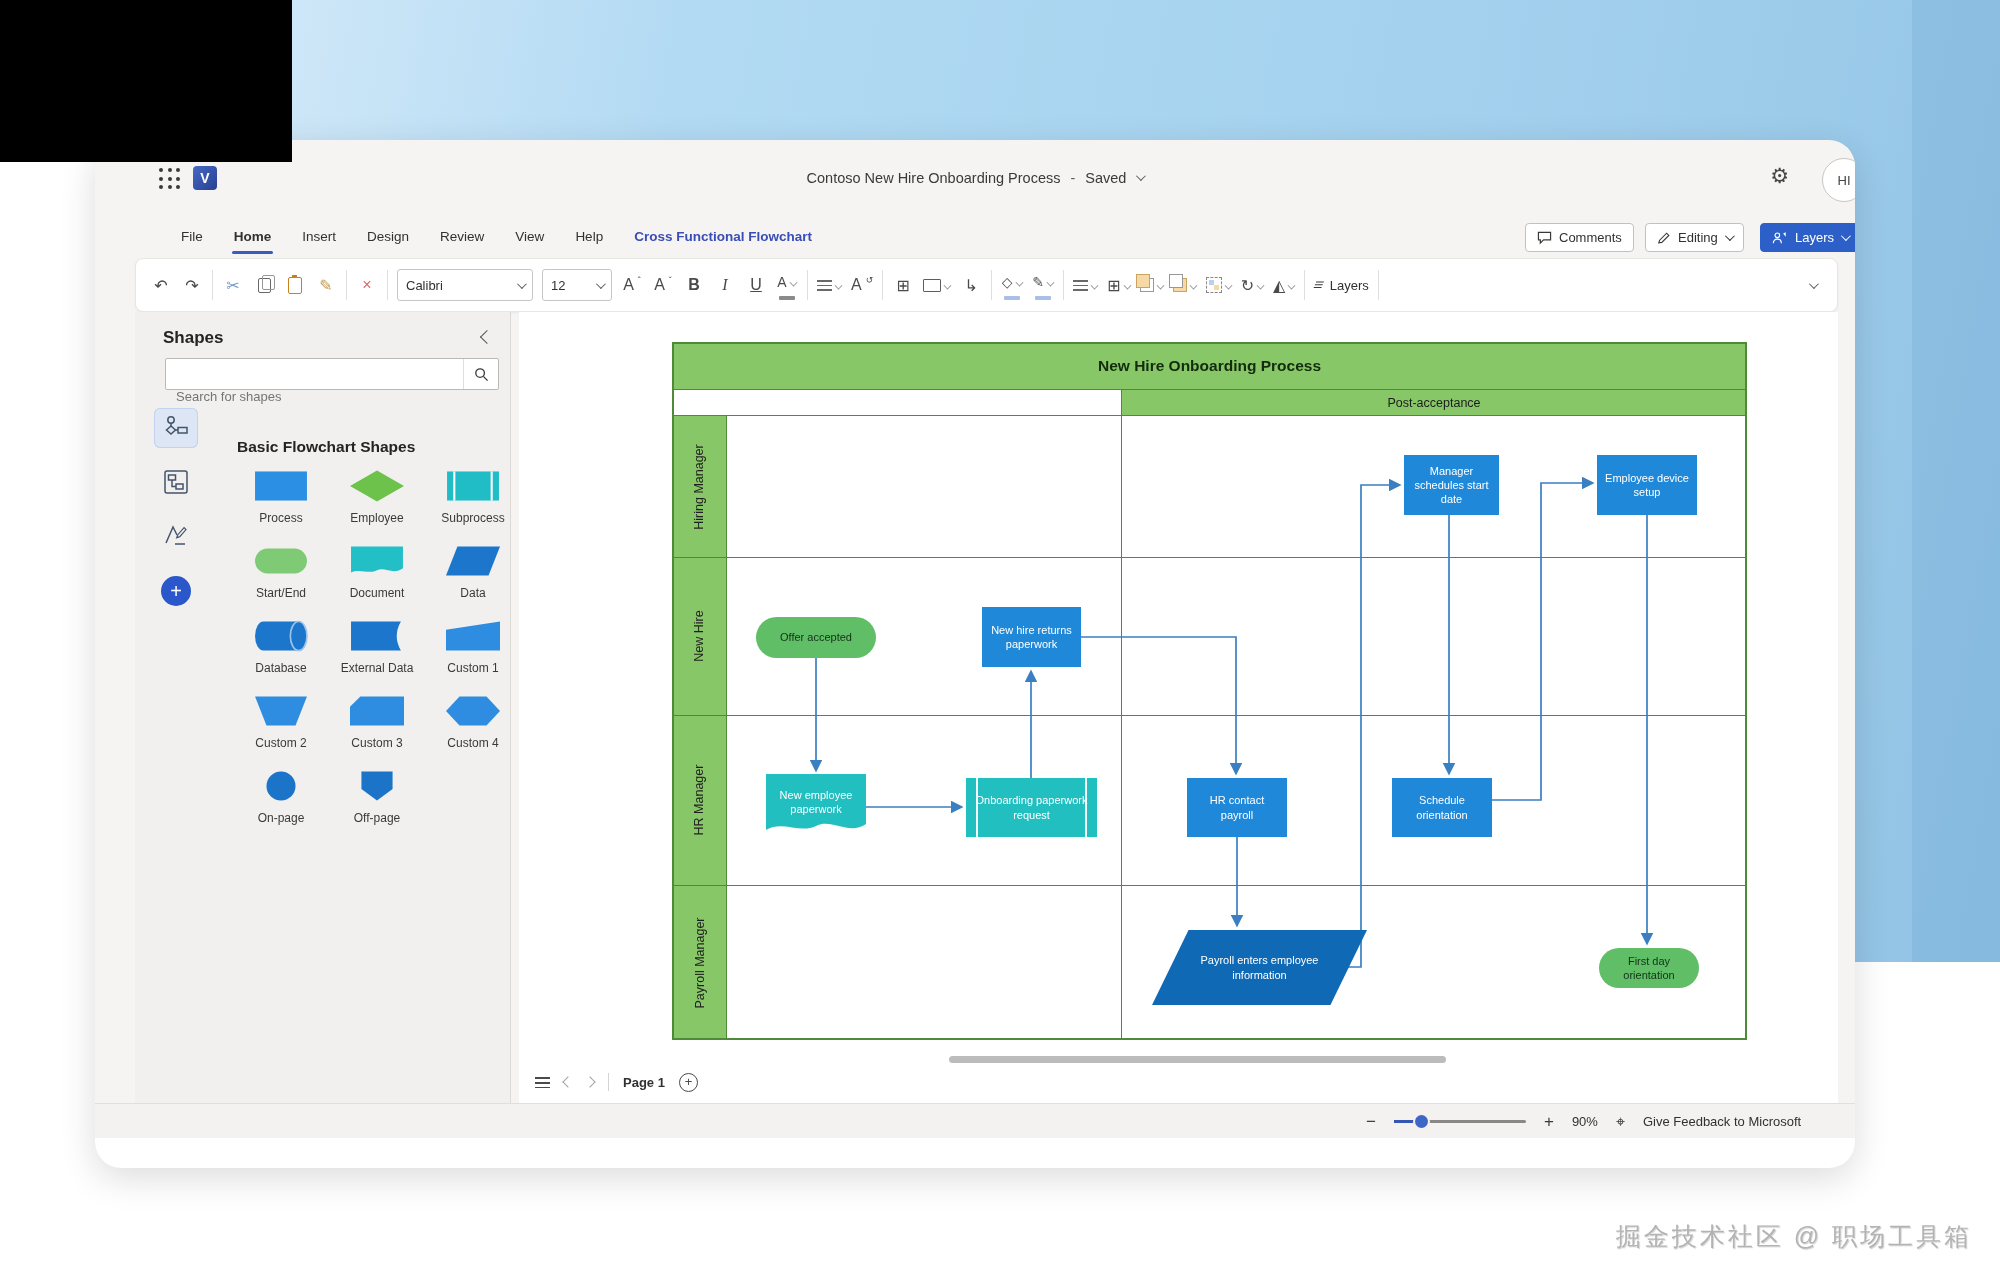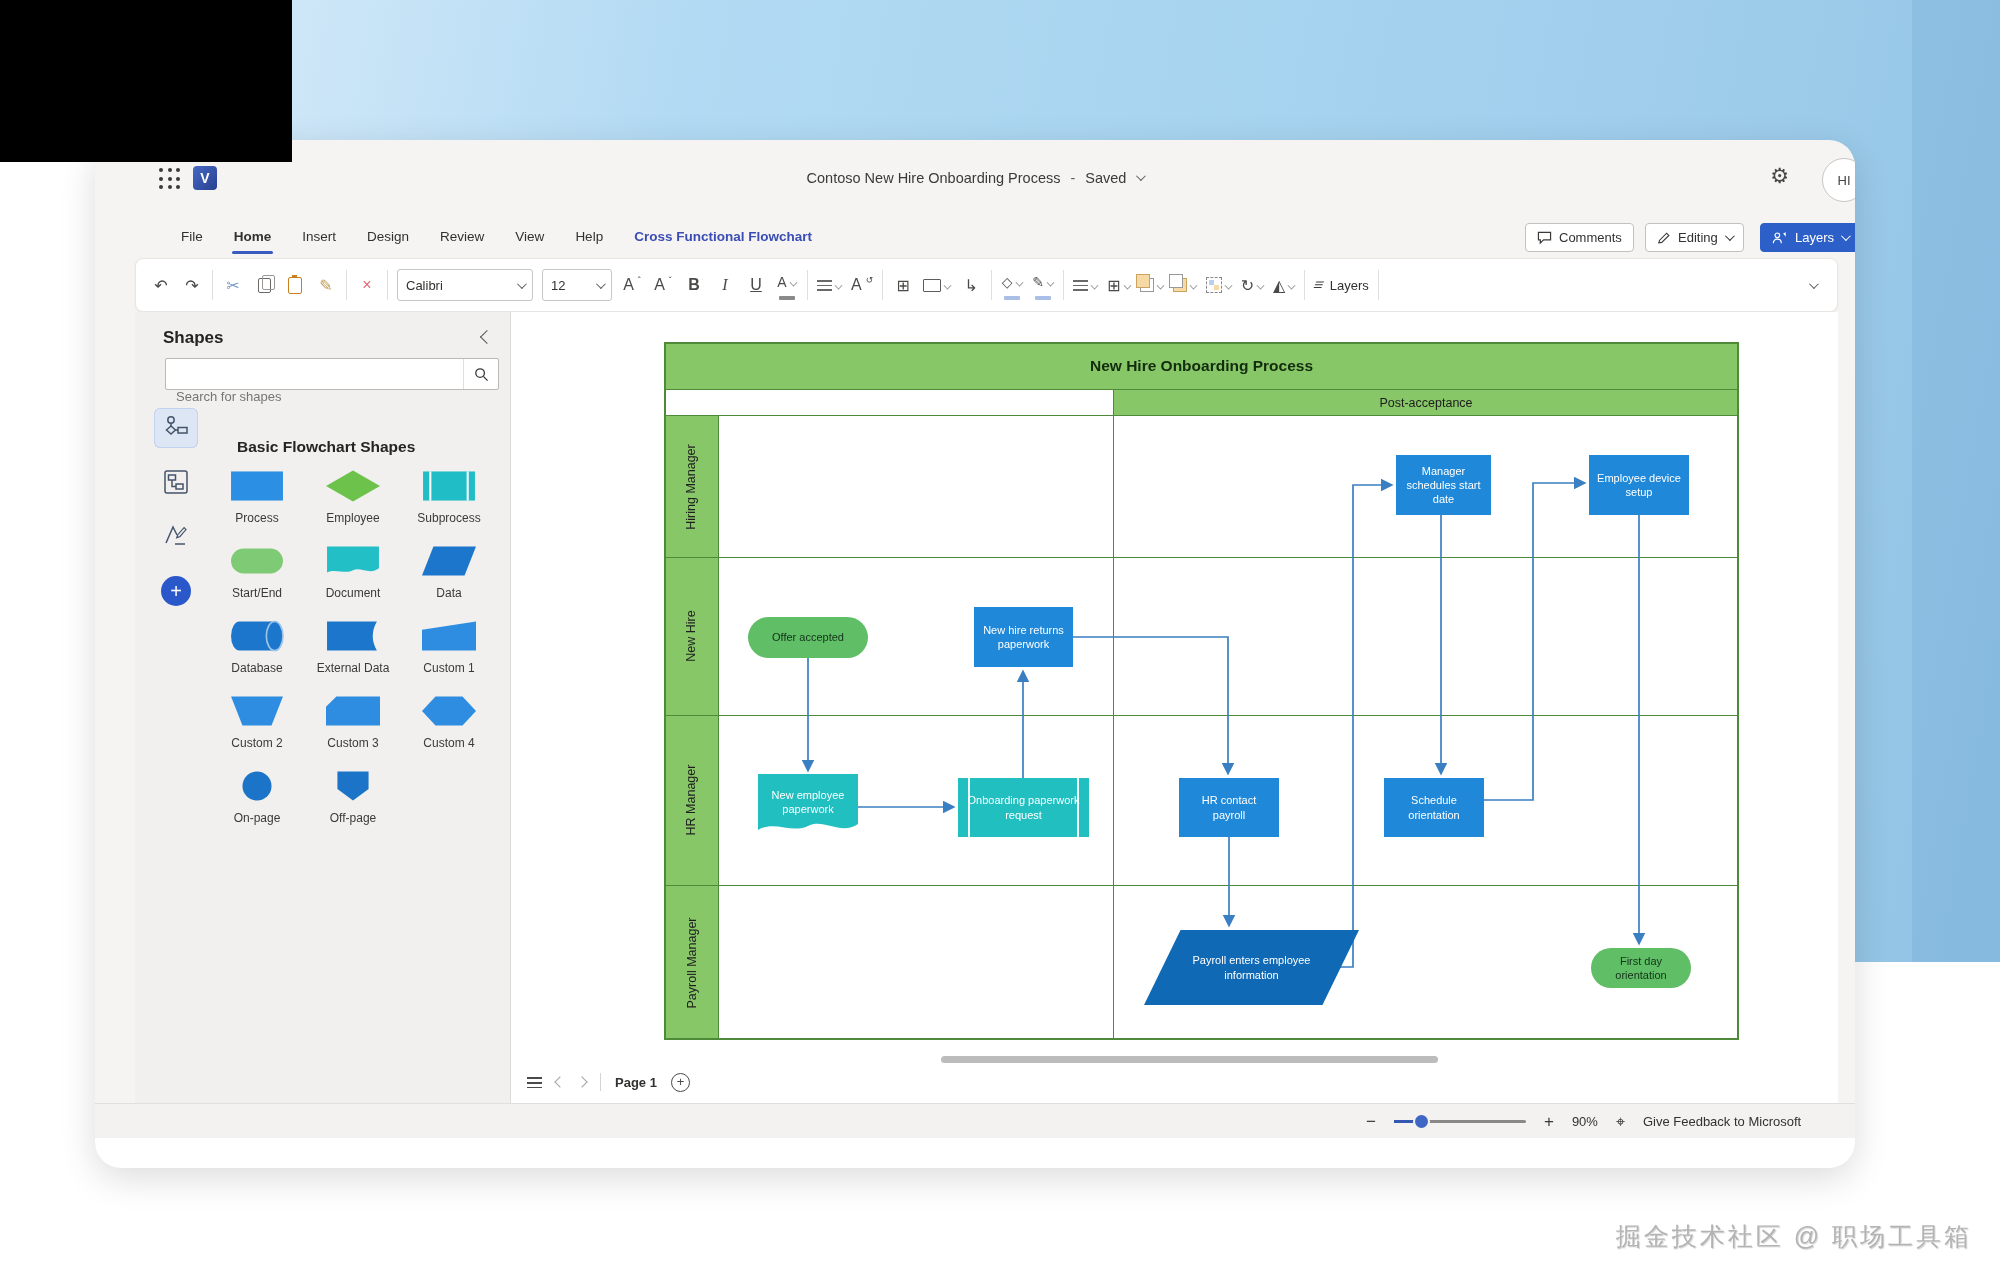--- a/index.html
+++ b/index.html
@@ -64,37 +64,37 @@
   .icon-sq2::before{content:"";position:absolute;left:-5px;top:-5px;width:12px;height:12px;background:#f6d9a4;border:1.5px solid #caa35e;}
   .icon-sq2.back::before{background:#fff;border-color:#9a9896;}
   .icon-sq2.back{background:#f6d9a4;border-color:#caa35e;}
   .icon-group{width:14px;height:14px;border:1.4px dashed #8a8886;position:relative;}
   .icon-group::before{content:"";position:absolute;left:2px;top:2px;width:5px;height:5px;background:#bcd0ee;}
   .icon-group::after{content:"";position:absolute;right:2px;bottom:2px;width:5px;height:5px;background:#f6d9a4;}
   .icon-layers{font-size:16px;display:inline-block;transform:skewX(-22deg);color:#3b3a39;letter-spacing:-1px;}
   .ri .lbl{font-size:13px;color:#323130;margin-left:4px;}
   .rspacer{flex:1 1 auto;}
   
-  .main{position:absolute;left:40px;top:172px;width:1703px;height:791px;display:flex;}
+  .main{position:absolute;left:40px;top:172px;width:1703px;height:791px;display:flex;gap:8px;}
   .panel{width:375px;background:#f1f0ee;border-right:1px solid #dcdad7;position:relative;flex:0 0 auto;}
   .panel-title{position:absolute;left:28px;top:16px;font-size:17px;font-weight:bold;color:#252423;}
   .panel-collapse{position:absolute;right:18px;top:20px;width:9px;height:9px;border-left:1.8px solid #555;
      border-bottom:1.8px solid #555;transform:rotate(45deg);cursor:pointer;}
   .searchbox{position:absolute;left:30px;top:46px;width:332px;height:30px;background:#fff;border:1px solid #bbb9b7;
      border-radius:2px;display:flex;align-items:center;}
   .searchbox input{flex:1;border:0;outline:0;font-size:13px;padding:0 10px;color:#323130;background:transparent;
      font-family:"Liberation Sans",sans-serif;margin-top:44px;}
   .searchbox .mag{width:34px;height:100%;border-left:1px solid #e1dfdd;display:flex;align-items:center;justify-content:center;cursor:pointer;}
   .stencil-strip{position:absolute;left:12px;top:96px;width:58px;display:flex;flex-direction:column;gap:14px;align-items:center;}
   .sticon{width:44px;height:40px;border-radius:6px;display:flex;align-items:center;justify-content:center;cursor:pointer;}
   .sticon.sel{background:#dde6f5;box-shadow:inset 0 0 0 1px #c3d2ee;}
   .addbtn{width:30px;height:30px;border-radius:50%;background:#2a57c9;color:#fff;font-size:20px;line-height:1;
      display:flex;align-items:center;justify-content:center;cursor:pointer;margin-top:6px;}
   .gallery-title{position:absolute;left:102px;top:126px;font-size:15.5px;font-weight:bold;color:#252423;}
-  .gallery{position:absolute;left:74px;top:158px;display:grid;grid-template-columns:repeat(3,96px);row-gap:20px;}
+  .gallery{position:absolute;left:98px;top:158px;display:grid;grid-template-columns:repeat(3,96px);row-gap:20px;}
   .gitem{display:flex;flex-direction:column;align-items:center;gap:9px;cursor:grab;}
   .gshape{width:54px;height:32px;display:flex;align-items:center;justify-content:center;}
   .glabel{font-size:12px;color:#3b3a39;white-space:nowrap;}
   
   .canvas{flex:1;background:#fff;position:relative;overflow:hidden;}
   .abs{position:absolute;box-sizing:border-box;}
   .band{background:#87c767;}
   .gline{background:#4e8a38;position:absolute;}
   .diag-title{display:flex;align-items:center;justify-content:center;font-size:15.5px;font-weight:bold;color:#132c0d;}
   .phase-lbl{display:flex;align-items:center;justify-content:center;font-size:12.5px;color:#1c1c1c;}

